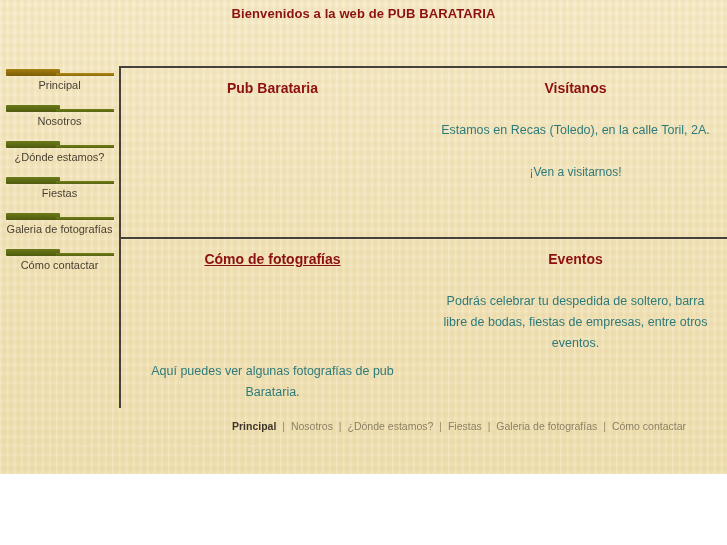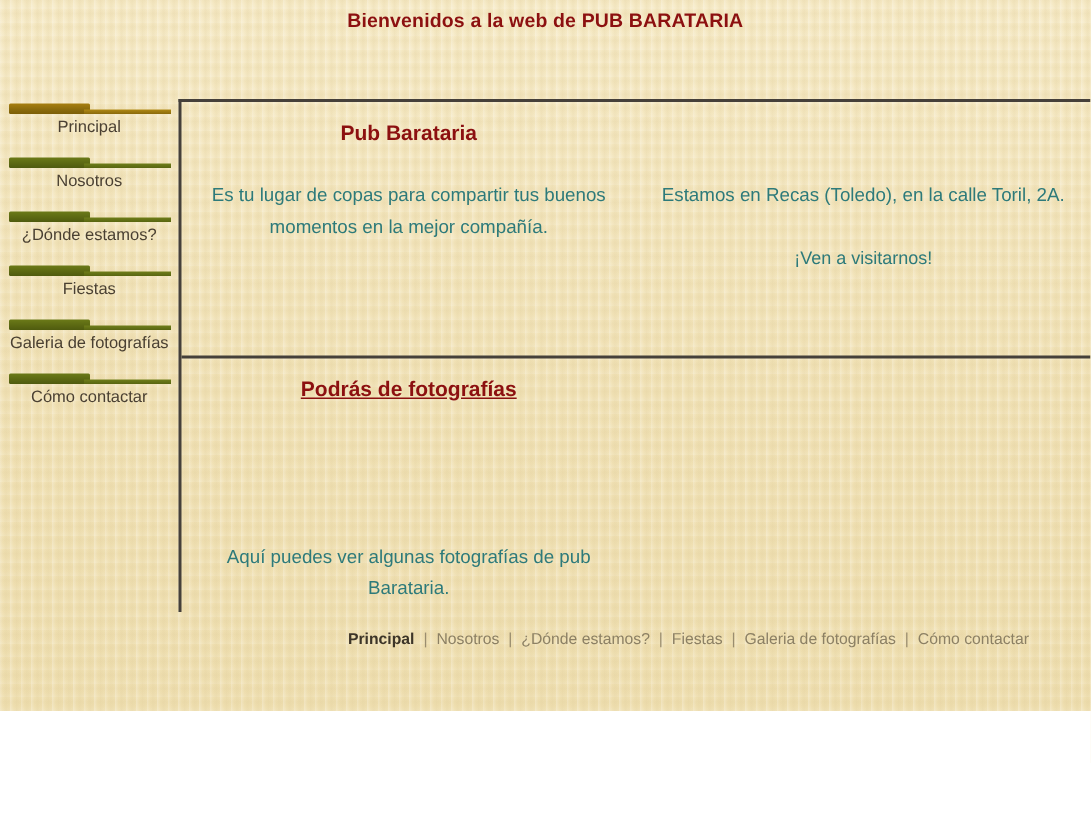--- a/index.html
+++ b/index.html
@@ -246,32 +246,36 @@
       <div class="nav-label">Cómo contactar</div>
     </div>
 
   </div>
 
   <div id="content">
 
     <div class="content-row" id="row-1">
       <div class="cell cell-left">
         <div class="cell-heading">Pub Barataria</div>
-        <div class="cell-body" id="body-pub">Es tu lugar de copas para compartir tus buenos momentos en la mejor compañía.</div>
       </div>
       <div class="cell cell-right">
+        <div class="cell-heading">Visítanos</div>
         <div class="cell-body" id="body-visit">Estamos en Recas (Toledo), en la calle Toril,  2A.</div>
         <div id="body-visit-2">¡Ven a visitarnos!</div>
       </div>
     </div>
 
     <div class="content-row" id="row-2">
       <div class="cell cell-left">
-        <div class="cell-heading link">Podrás de fotografías</div>
+        <div class="cell-heading link">Cómo de fotografías</div>
         <div class="cell-body" id="body-album">Aquí puedes ver algunas fotografías de pub Barataria.</div>
+      </div>
+      <div class="cell cell-right">
+        <div class="cell-heading">Eventos</div>
+        <div class="cell-body" id="body-eventos">Podrás celebrar tu despedida de soltero, barra libre de bodas, fiestas de empresas, entre otros eventos.</div>
       </div>
     </div>
 
   </div>
 
   <div id="footer">
     <span class="flink current">Principal</span>
     <span class="fsep">|</span>
     <span class="flink">Nosotros</span>
     <span class="fsep">|</span>

